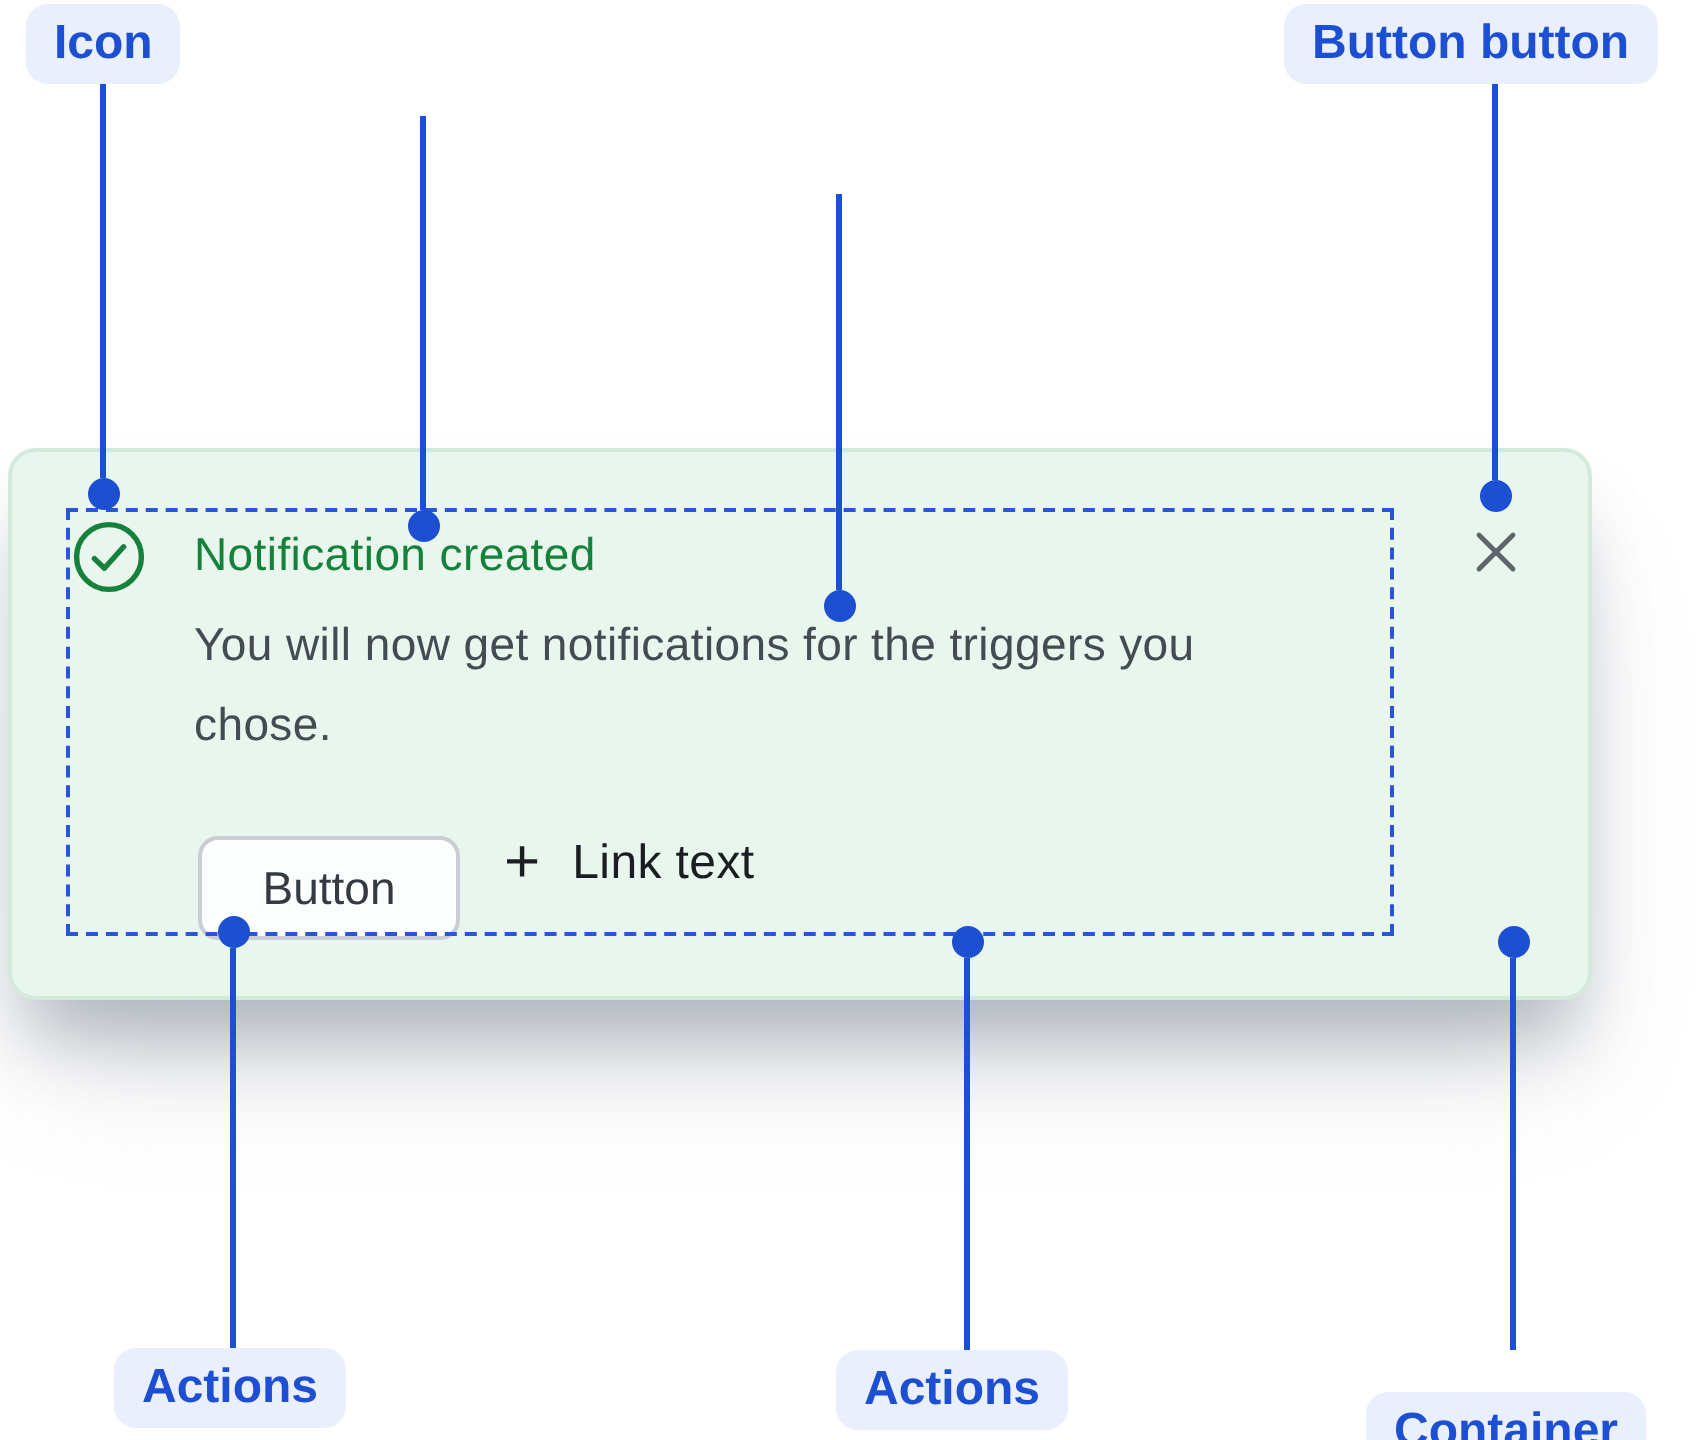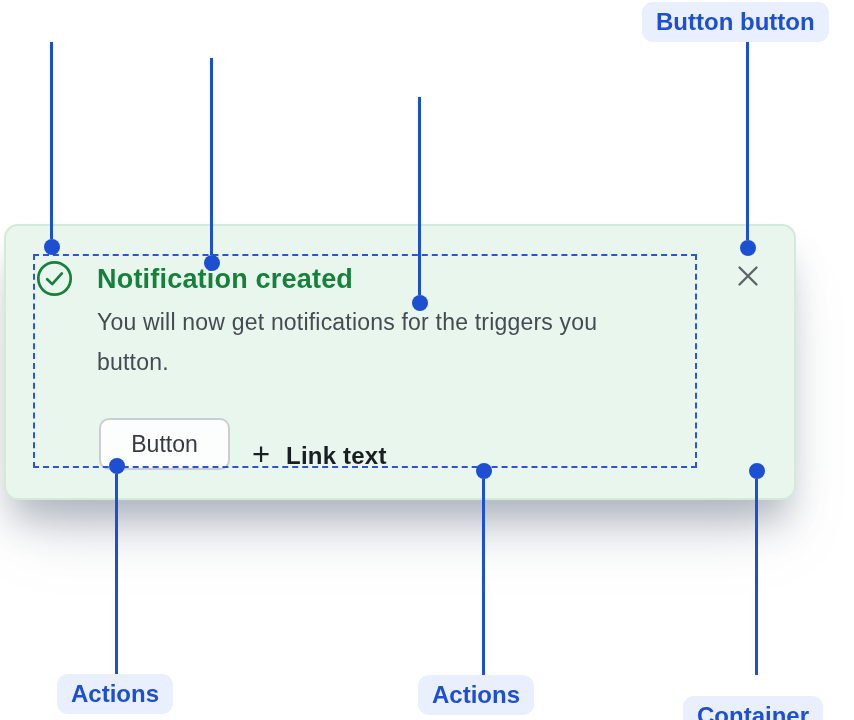--- a/index.html
+++ b/index.html
@@ -13,36 +13,36 @@
     position:absolute;left:4px;top:224px;width:792px;height:276px;
     background:#e9f6ee;border:2px solid #d3eadb;border-radius:14px;box-sizing:border-box;
     box-shadow:0 26px 34px -8px rgba(107,120,136,0.40),0 44px 60px -18px rgba(107,120,136,0.28);
   }
   .content-outline{
     position:absolute;left:27px;top:28px;width:664px;height:214px;
     border:2px dashed #2b55d8;box-sizing:border-box;pointer-events:none;
   }
   .status-icon{position:absolute;left:30px;top:34px;width:37px;height:37px;}
   .card-title{
-    position:absolute;left:91px;top:38px;font-size:27px;font-weight:700;color:#15813a;
+    position:absolute;left:91px;top:38px;font-size:23px;font-weight:400;color:#15813a;
     letter-spacing:.2px;white-space:nowrap;
   }
   .card-desc{
     position:absolute;left:91px;top:76px;width:560px;font-size:23px;line-height:40px;
     color:#454b53;letter-spacing:.2px;
   }
-  .actions{position:absolute;left:93px;top:192px;height:52px;display:flex;align-items:flex-end;}
+  .actions{position:absolute;left:93px;top:192px;height:52px;display:flex;align-items:flex-start;}
   .btn{
     width:131px;height:52px;border:2px solid #c9ced4;border-radius:10px;background:#fcfdfd;
     box-sizing:border-box;display:flex;align-items:center;justify-content:center;
     font-size:23px;color:#353b42;cursor:pointer;
   }
   .link-action{display:flex;align-items:center;margin-left:22px;cursor:pointer;}
   .plus-glyph{font-size:31px;font-weight:400;color:#1a1d22;line-height:1;margin-top:-3px;}
-  .link-label{font-size:24px;font-weight:700;color:#1a1d22;margin-left:16px;letter-spacing:.2px;}
+  .link-label{font-size:24px;font-weight:400;color:#1a1d22;margin-left:16px;letter-spacing:.2px;}
   .dismiss-btn{
     position:absolute;left:723px;top:32px;width:38px;height:38px;background:transparent;border:0;
     display:flex;align-items:center;justify-content:center;cursor:pointer;padding:0;
   }
   
   .pill{
     position:absolute;height:40px;line-height:40px;padding:0 14px;border-radius:11px;
     background:#e9effc;color:#1d4fd2;font-size:24px;font-weight:600;white-space:nowrap;
   }
   .vline{position:absolute;width:3px;background:#1d4fd2;}
@@ -57,21 +57,21 @@
 
     <span class="status-icon">
       <svg width="37" height="37" viewBox="0 0 37 37" fill="none">
         <circle cx="18.5" cy="18.5" r="16.2" stroke="#15813a" stroke-width="2.7"></circle>
         <path d="M11.2 19.3 L16.2 24.1 L25.8 13.4" stroke="#15813a" stroke-width="2.7" stroke-linecap="round" stroke-linejoin="round"></path>
       </svg>
     </span>
 
     <div class="card-title">Notification created</div>
 
-    <div class="card-desc">You will now get notifications for the triggers you button.</div>
+    <div class="card-desc">You will now get notifications for the triggers you chose.</div>
 
     <div class="actions">
       <div class="btn">
         <span>Button</span>
       </div>
       <div class="link-action">
         <span class="plus-glyph">+</span>
         <span class="link-label">Link text</span>
       </div>
     </div>
@@ -96,18 +96,19 @@
   <div class="vline" style="left:755px;top:479px;height:196px;"></div>
 
   <div class="dot" style="left:44px;top:239px;"></div>
   <div class="dot" style="left:204px;top:255px;"></div>
   <div class="dot" style="left:412px;top:295px;"></div>
   <div class="dot" style="left:740px;top:240px;"></div>
   <div class="dot" style="left:109px;top:458px;"></div>
   <div class="dot" style="left:476px;top:463px;"></div>
   <div class="dot" style="left:749px;top:463px;"></div>
 
+  <div class="pill" style="left:13px;top:2px;">Icon</div>
   <div class="pill" style="left:642px;top:2px;">Button button</div>
   <div class="pill" style="left:57px;top:674px;">Actions</div>
   <div class="pill" style="left:418px;top:675px;">Actions</div>
   <div class="pill" style="left:683px;top:696px;">Container</div>
 
 </div>
 
 </body></html>

